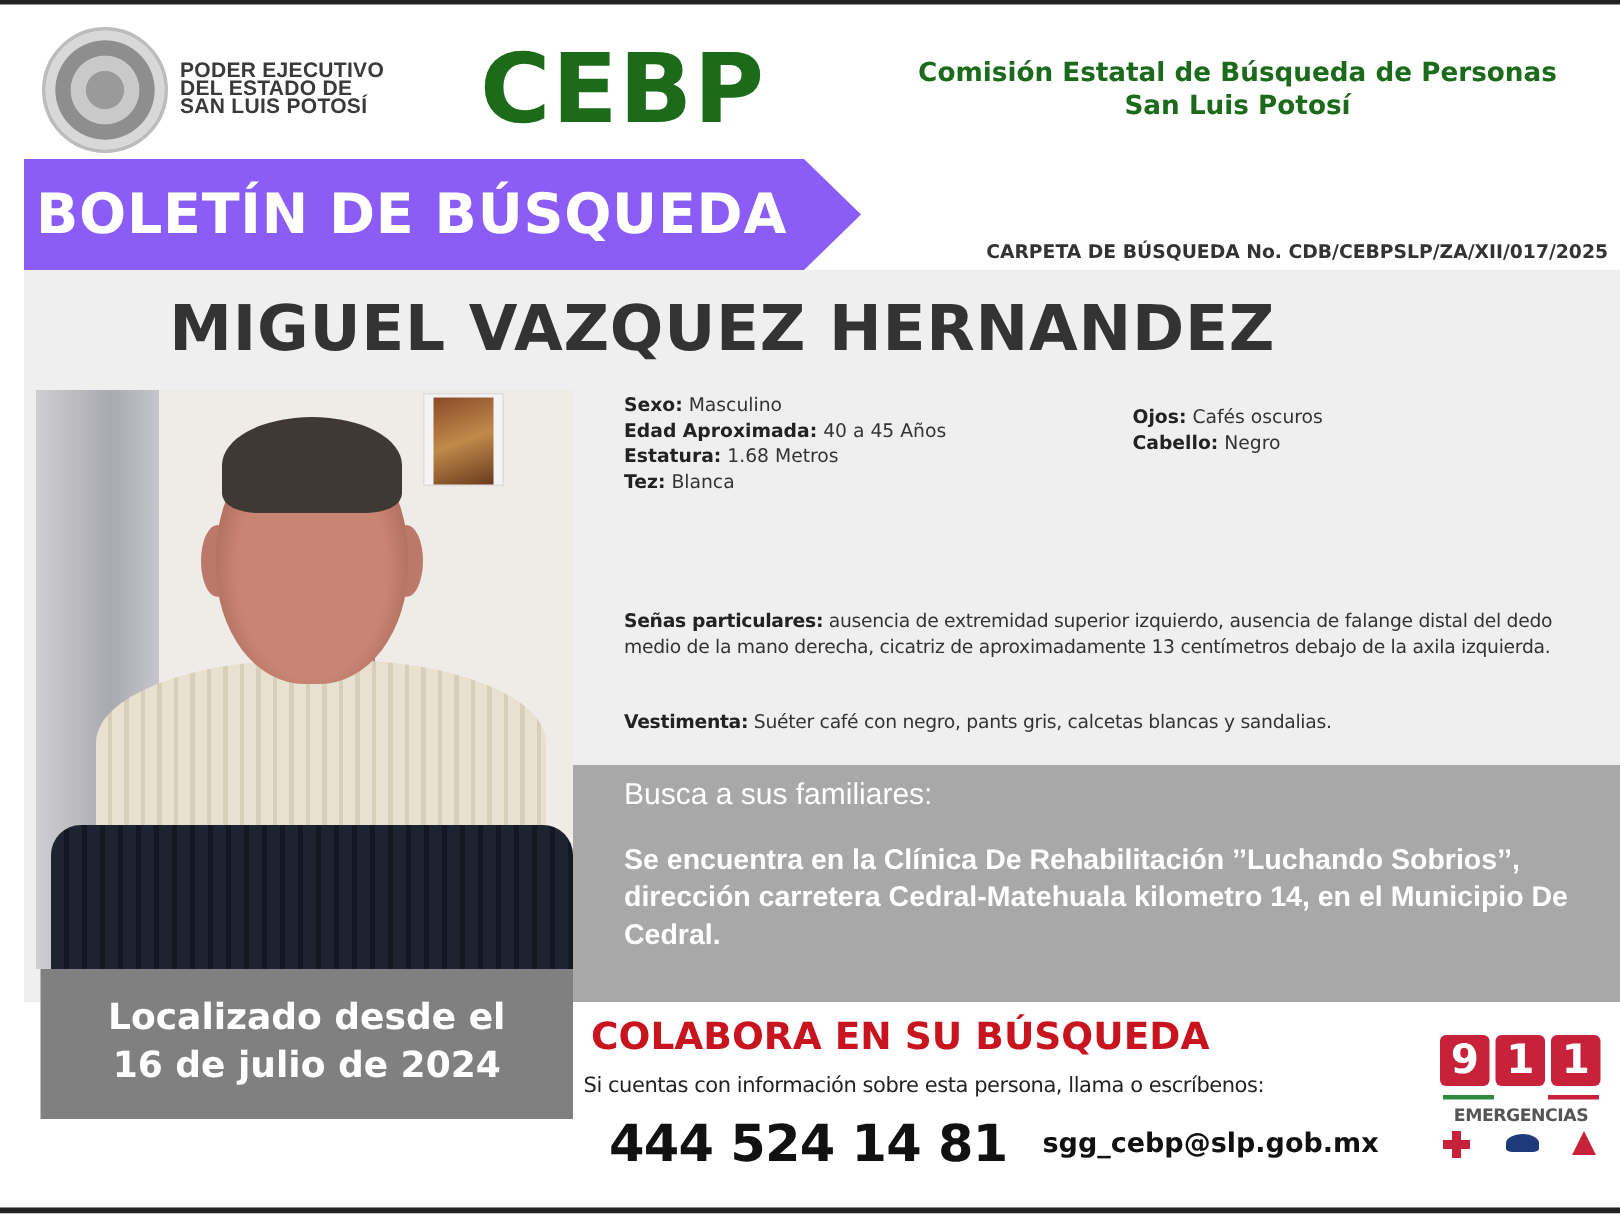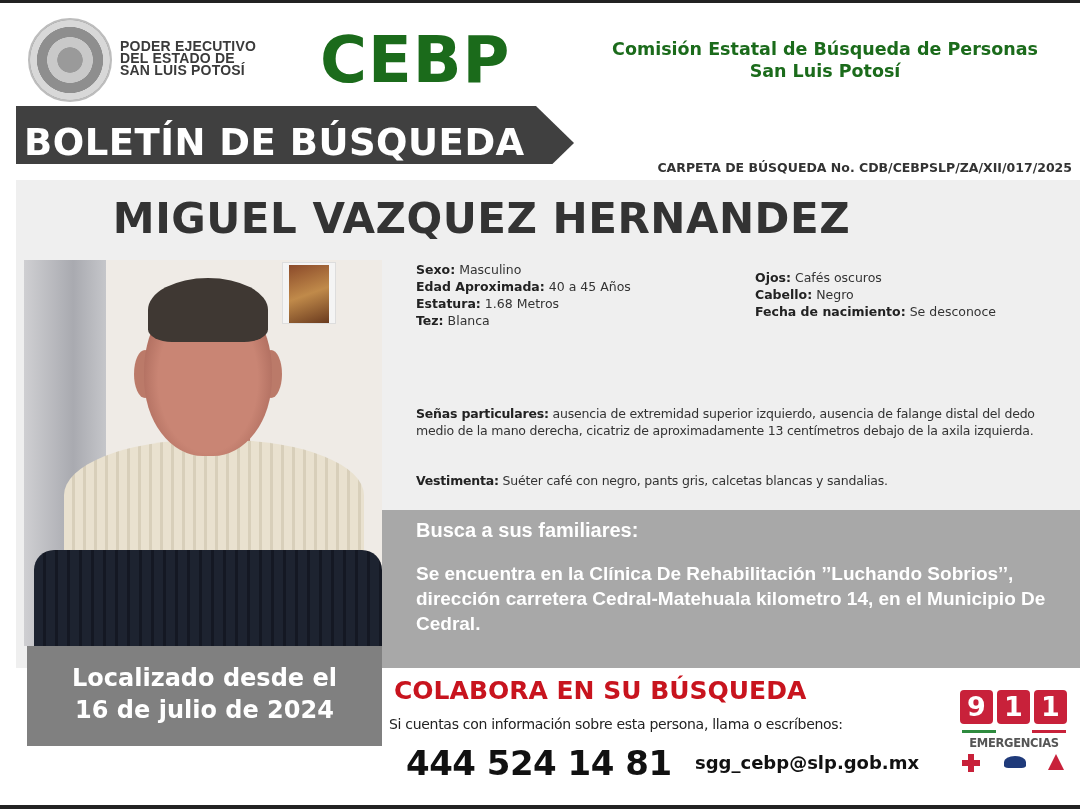--- a/index.html
+++ b/index.html
@@ -12,21 +12,21 @@
   
   .seal { position: absolute; left: 28px; top: 18px; width: 84px; height: 84px; border-radius: 50%;
           background: radial-gradient(circle at 50% 50%, #9a9a9a 0 22%, #c9c9c9 23% 40%, #8e8e8e 41% 58%, #d8d8d8 59% 70%, #a5a5a5 71% 100%);
           border: 2px solid #bdbdbd; }
   .gov-text { position: absolute; left: 120px; top: 40px; font-weight: bold; font-size: 14px; line-height: 12px; color: #3a3a3a; letter-spacing: 0.2px; }
   .gov-text div { white-space: nowrap; }
   .cebp-logo { position: absolute; left: 320px; top: 22px; font-family: "DejaVu Sans", sans-serif; font-weight: bold; font-size: 64px; line-height: 76px; color: #1b6b1b; letter-spacing: 1px; }
   .comision { position: absolute; left: 570px; top: 38px; width: 510px; text-align: center; font-family: "DejaVu Sans", sans-serif; font-weight: bold; font-size: 17.5px; line-height: 22px; color: #1b6b1b; }
 
   
-  .boletin { position: absolute; left: 16px; top: 106px; width: 558px; height: 58px; background: #404040;
+  .boletin { position: absolute; left: 16px; top: 106px; width: 558px; height: 74px; background: #8b5cf6;
              clip-path: polygon(0 0, 520px 0, 558px 37px, 520px 74px, 0 74px); }
   .boletin span { position: absolute; left: 8px; top: 14px; font-family: "DejaVu Sans", sans-serif; font-weight: bold; font-size: 37px; line-height: 46px; color: #ffffff; letter-spacing: 0.5px; white-space: nowrap; }
   .carpeta { position: absolute; right: 8px; top: 160px; font-family: "DejaVu Sans", sans-serif; font-weight: bold; font-size: 12.5px; color: #333; white-space: nowrap; }
 
   
   .main-panel { position: absolute; left: 16px; top: 180px; width: 1064px; height: 488px; background: #efefef; }
   .person-name { position: absolute; left: 16px; top: 190px; width: 931px; text-align: center; font-family: "DejaVu Sans", sans-serif; font-weight: bold; font-size: 42px; line-height: 58px; color: #333; letter-spacing: 0.5px; }
 
   
   .photo { position: absolute; left: 24px; top: 260px; width: 358px; height: 386px; overflow: hidden; background: #eeeae4; }
@@ -46,21 +46,21 @@
   .info { position: absolute; font-family: "DejaVu Sans", sans-serif; font-size: 12.5px; color: #333; line-height: 17px; }
   .info b { font-weight: bold; color: #222; }
   .info-left { left: 416px; top: 261px; }
   .info-right { left: 755px; top: 269px; }
   .senas { position: absolute; left: 416px; top: 405px; width: 660px; font-family: "DejaVu Sans", sans-serif; font-size: 12.5px; line-height: 17px; color: #333; letter-spacing: -0.2px; }
   .senas b, .vestimenta b { font-weight: bold; color: #222; }
   .vestimenta { position: absolute; left: 416px; top: 472px; width: 660px; font-family: "DejaVu Sans", sans-serif; font-size: 12.5px; line-height: 17px; color: #333; letter-spacing: -0.2px; }
 
   
   .familiares-panel { position: absolute; left: 382px; top: 510px; width: 698px; height: 158px; background: #a8a8a8; }
-  .familiares-title { position: absolute; left: 416px; top: 518px; font-family: "Liberation Sans", sans-serif; font-weight: bold; font-size: 20px; line-height: 24px; color: #ffffff; }
+  .familiares-title { position: absolute; left: 416px; top: 518px; font-family: "Liberation Sans", sans-serif; font-weight: normal; font-size: 20px; line-height: 24px; color: #ffffff; }
   .familiares-text { position: absolute; left: 416px; top: 561px; width: 640px; font-family: "Liberation Sans", sans-serif; font-weight: bold; font-size: 19px; line-height: 25px; color: #ffffff; }
 
   
   .localizado { position: absolute; left: 27px; top: 646px; width: 355px; height: 100px; background: #808080; }
   .localizado div { position: absolute; left: 0; top: 16px; width: 355px; text-align: center; font-family: "DejaVu Sans", sans-serif; font-weight: bold; font-size: 24px; line-height: 32px; color: #ffffff; }
 
   
   .colabora { position: absolute; left: 394px; top: 674px; font-family: "DejaVu Sans", sans-serif; font-weight: bold; font-size: 25px; line-height: 34px; color: #c8141e; white-space: nowrap; }
   .colabora-sub { position: absolute; left: 389px; top: 714px; font-family: "DejaVu Sans", sans-serif; font-size: 14px; line-height: 20px; color: #222; white-space: nowrap; letter-spacing: -0.3px; }
   .phone { position: absolute; left: 406px; top: 740px; font-family: "DejaVu Sans", sans-serif; font-weight: bold; font-size: 34px; line-height: 46px; color: #111; white-space: nowrap; letter-spacing: -0.5px; }
@@ -118,21 +118,20 @@
 
 <div class="info info-left">
   <div><b>Sexo:</b> <span>Masculino</span></div>
   <div><b>Edad Aproximada:</b> <span>40 a 45 Años</span></div>
   <div><b>Estatura:</b> <span>1.68 Metros</span></div>
   <div><b>Tez:</b> <span>Blanca</span></div>
 </div>
 <div class="info info-right">
   <div><b>Ojos:</b> <span>Cafés oscuros</span></div>
   <div><b>Cabello:</b> <span>Negro</span></div>
-  <div><b>Fecha de nacimiento:</b> <span>Se desconoce</span></div>
 </div>
 
 <div class="senas">
   <b>Señas particulares:</b>
   <span>ausencia de extremidad superior izquierdo, ausencia de falange distal del dedo medio de la mano derecha, cicatriz de aproximadamente 13 centímetros debajo de la axila izquierda.</span>
 </div>
 <div class="vestimenta">
   <b>Vestimenta:</b>
   <span>Suéter café con negro, pants gris, calcetas blancas y sandalias.</span>
 </div>

